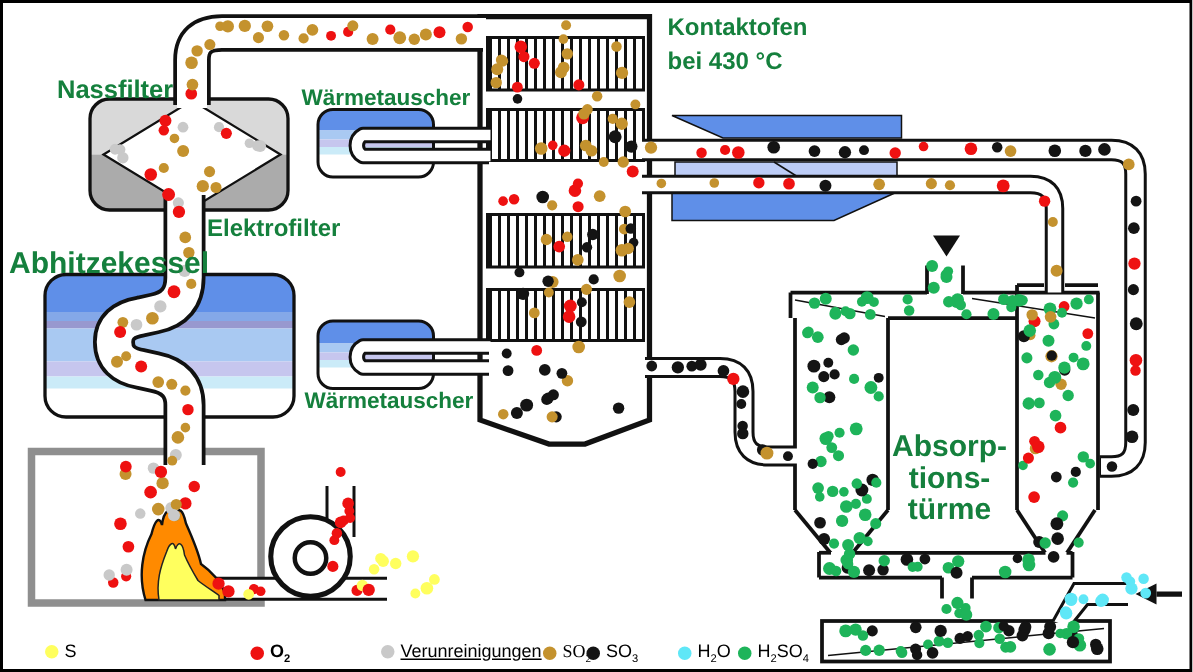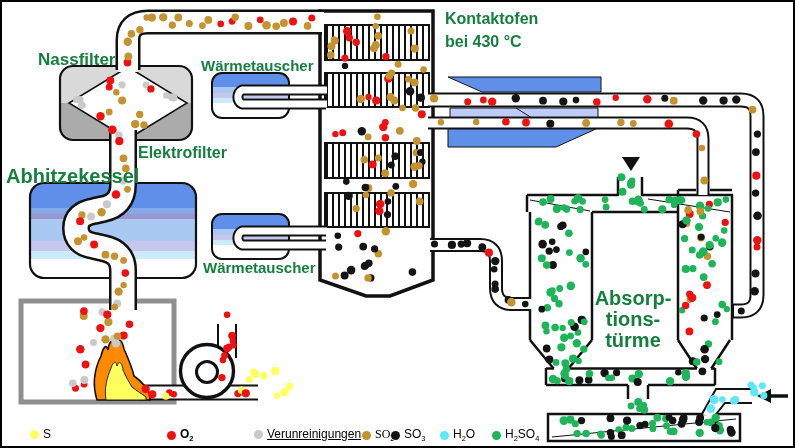--- a/index.html
+++ b/index.html
@@ -702,21 +702,21 @@
         <span>Verunreinigungen</span>
       </div>
       <div class="leg" style="left: 360px; font-family: Liberation Serif, serif;">
         <span class="dot" style="background: rgb(196, 146, 46);"></span>
         <span>SO<sub>2</sub></span>
       </div>
       <div class="leg" style="left: 389px;">
         <span class="dot" style="background: rgb(20, 20, 20);"></span>
         <span>SO<sub>3</sub></span>
       </div>
-      <div class="leg" style="left: 438px; align-items: center;">
+      <div class="leg" style="left: 450px; align-items: center;">
         <span class="dot" style="background: rgb(95, 231, 247);"></span>
         <span>H<sub>2</sub>O</span>
       </div>
       <div class="leg" style="left: 490px;">
         <span class="dot" style="background: rgb(30, 180, 90);"></span>
         <span>H<sub>2</sub>SO<sub>4</sub></span>
       </div>
     </div>
 
 </div>

